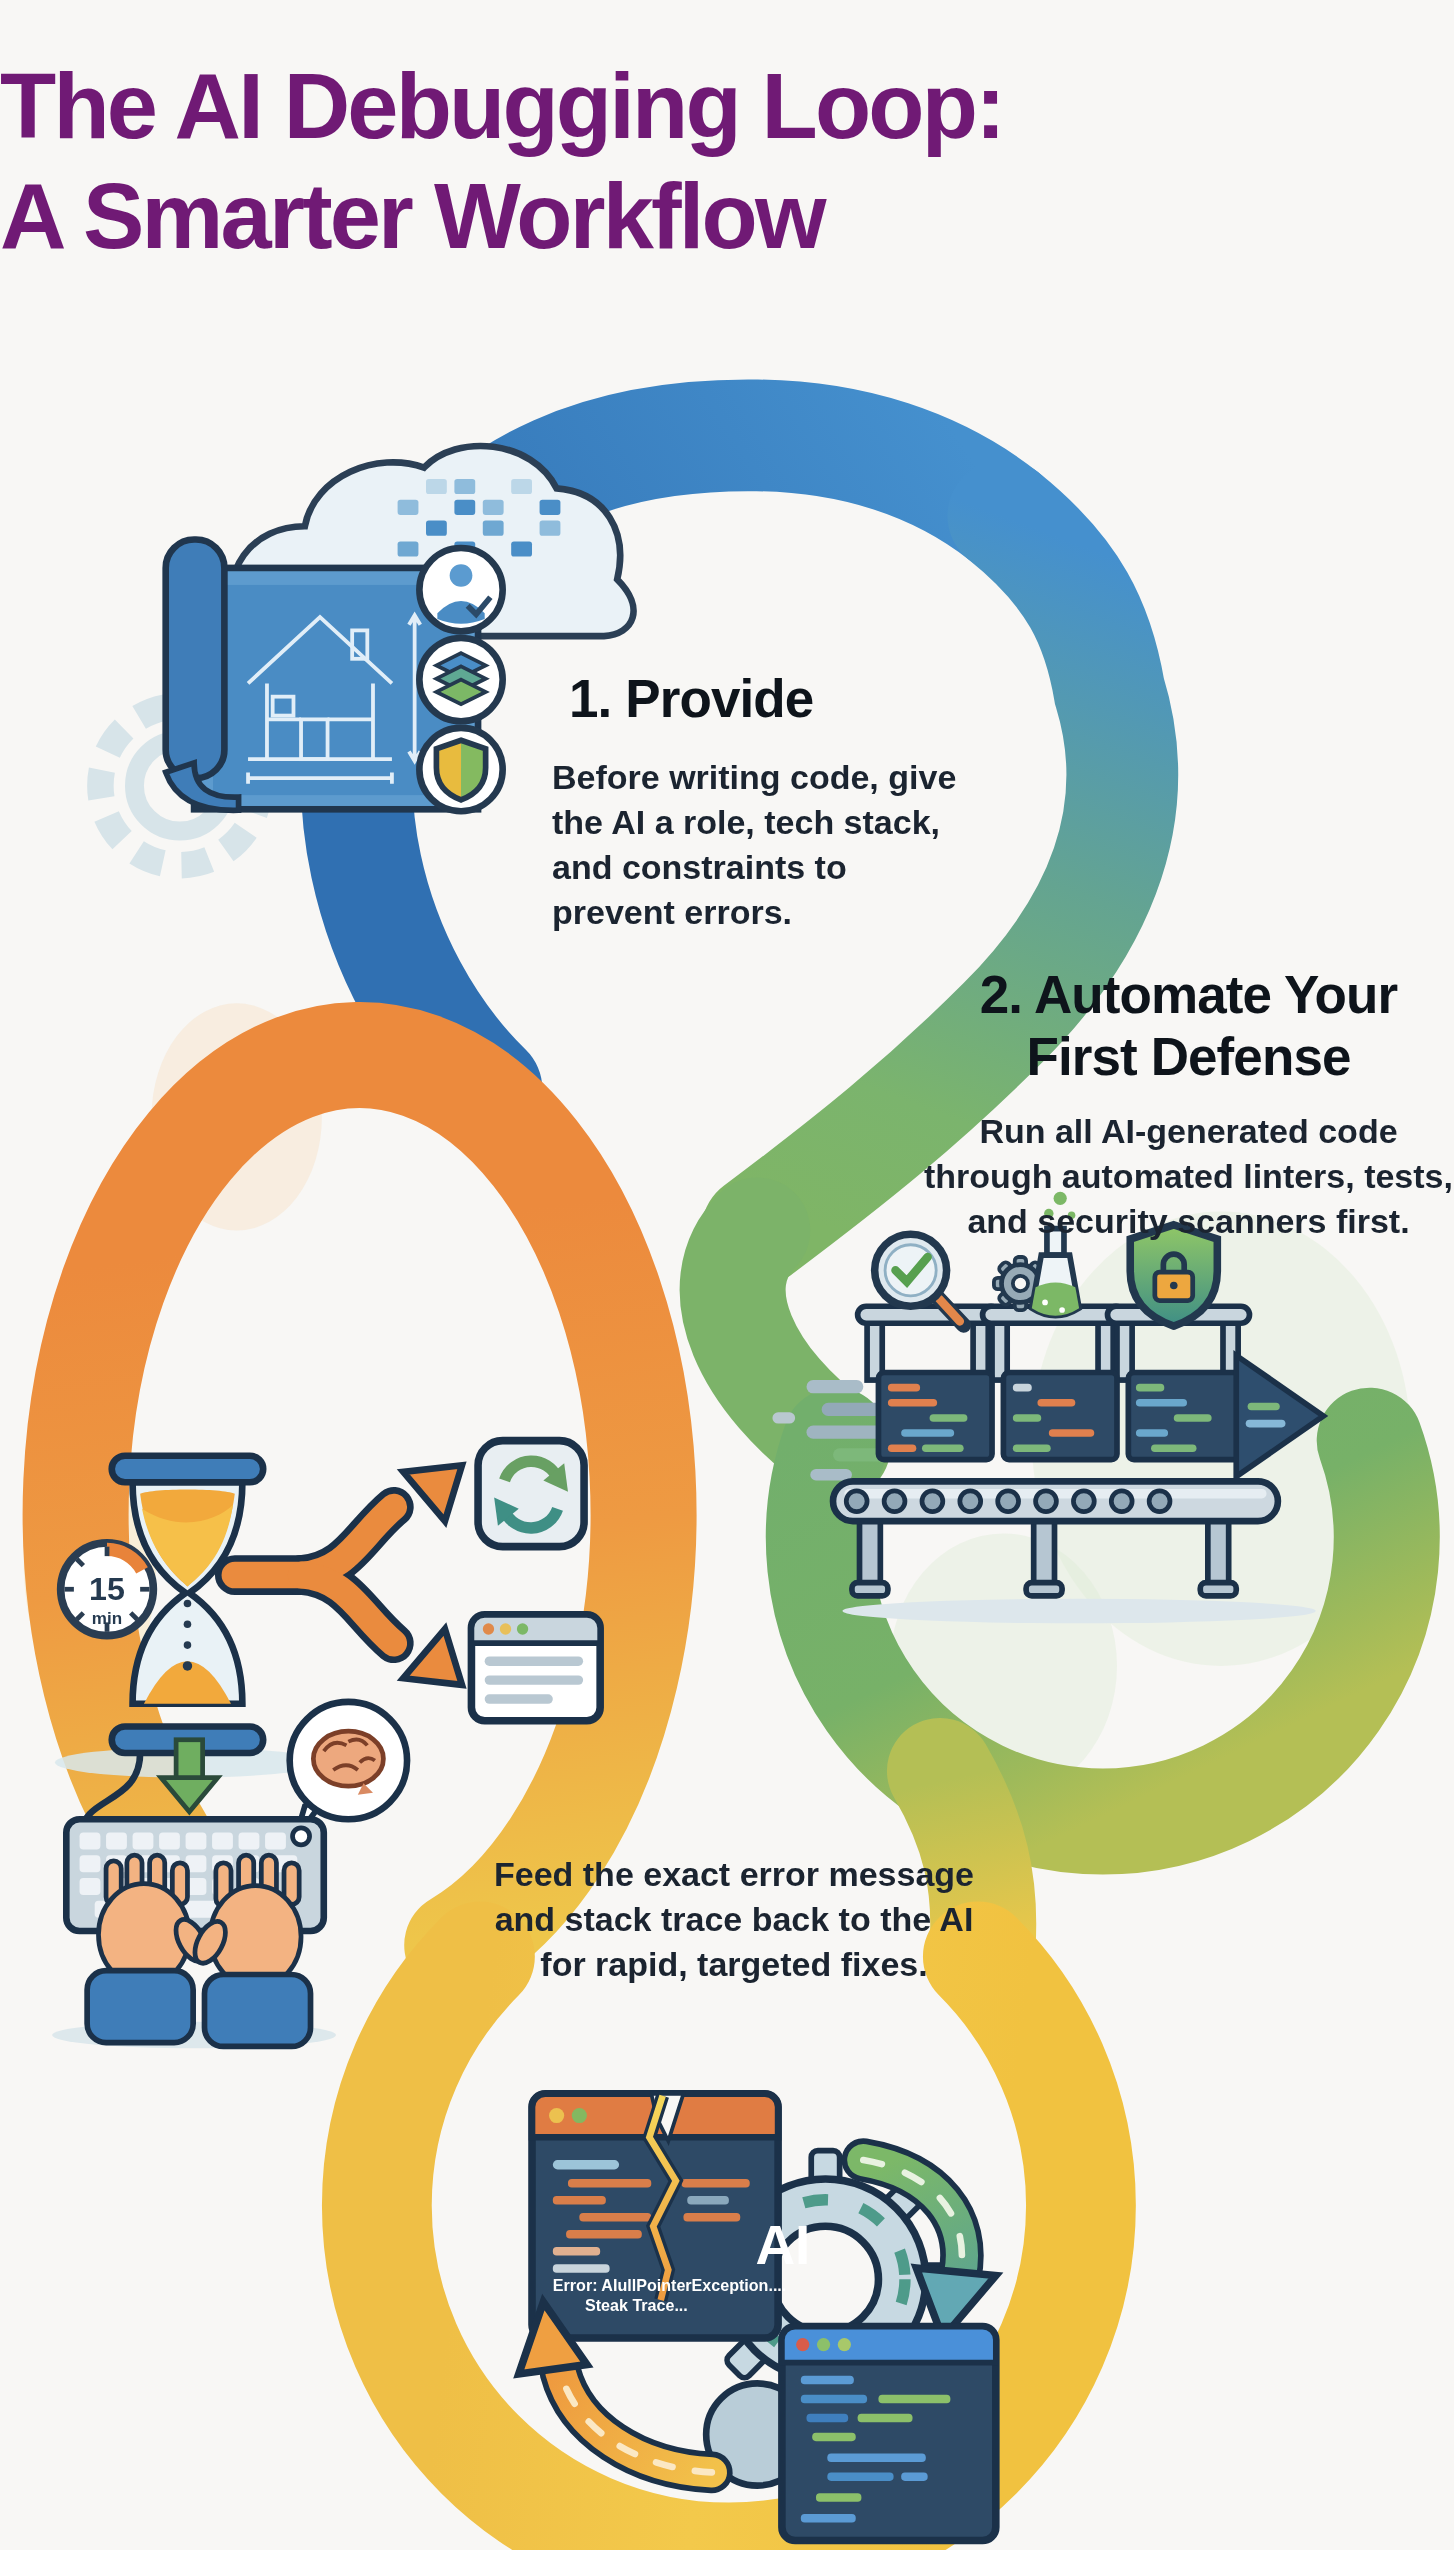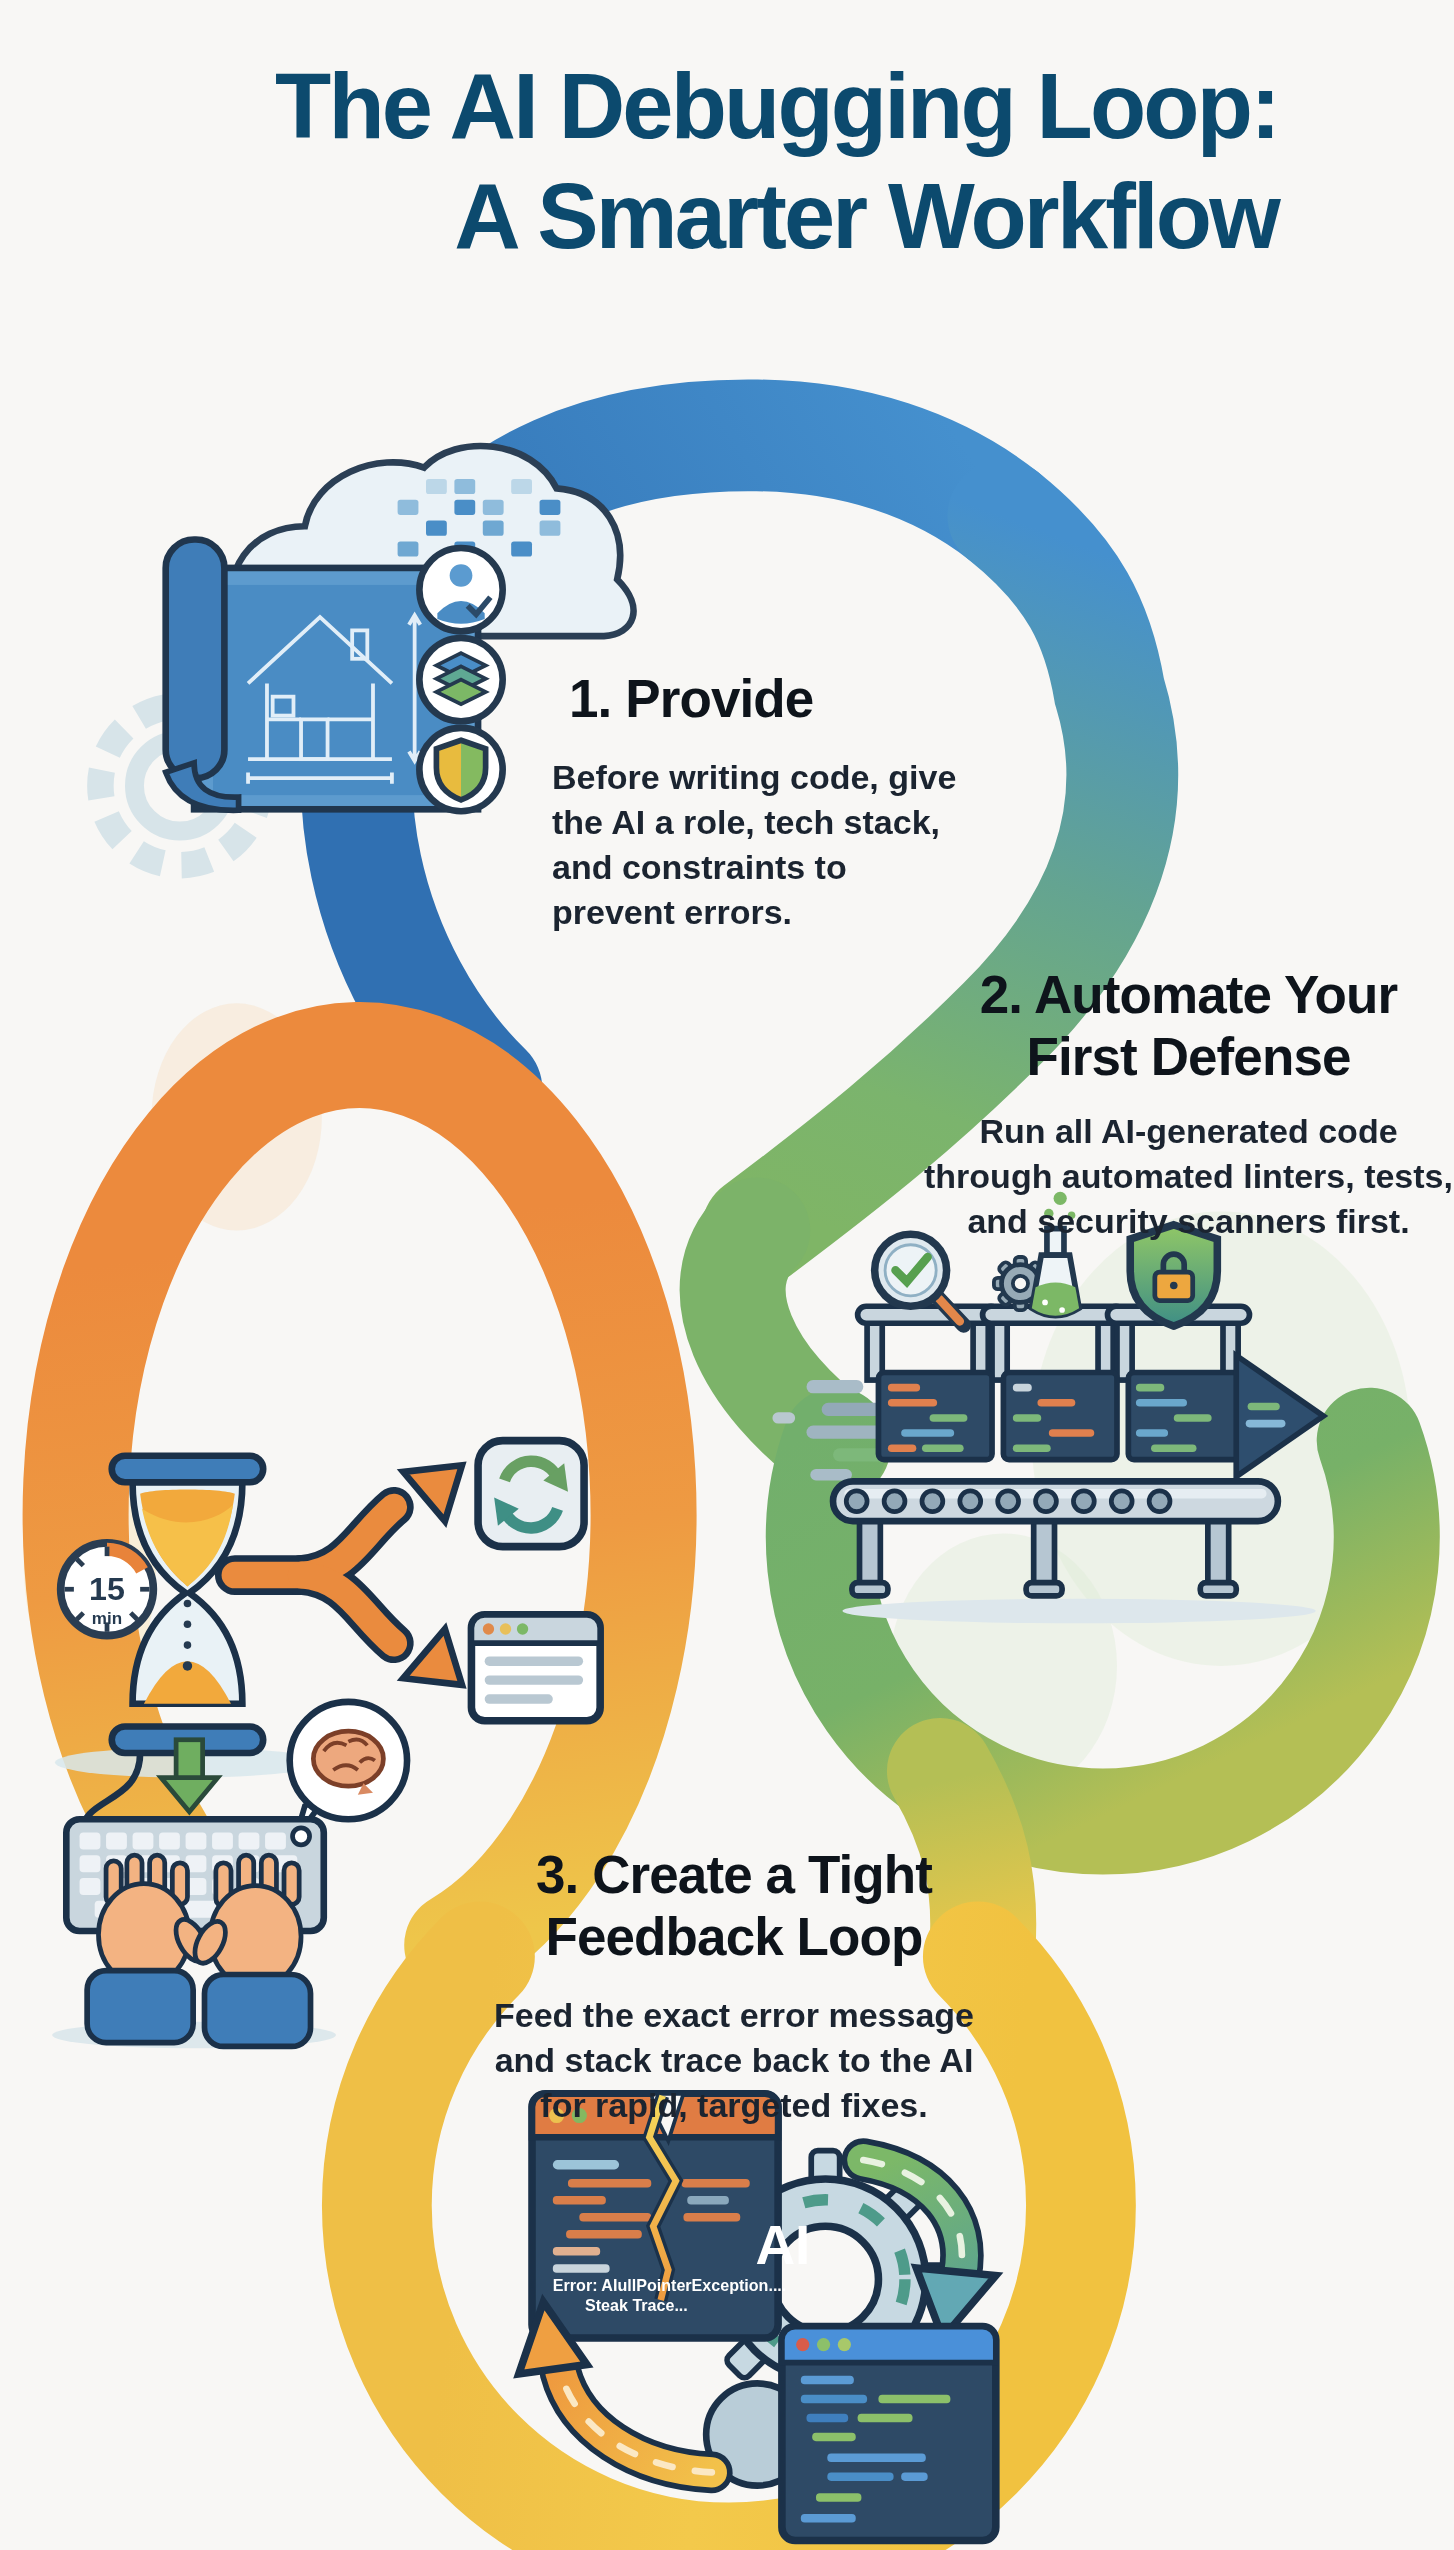--- a/index.html
+++ b/index.html
@@ -1,20 +1,20 @@
 <!DOCTYPE html>
 <html style="font-size:15px"><head>
 <meta charset="utf-8">
 <style>
   html,body{margin:0;padding:0;}
   body{width:1454px;height:2550px;background:#f8f7f5;font-family:"Liberation Sans",sans-serif;position:relative;overflow:hidden;}
   .canvas{position:absolute;inset:0;width:1454px;height:2550px;}
   svg.art{position:absolute;left:0;top:0;width:1454px;height:2550px;}
-  .title{position:absolute;left:0;top:51px;width:1278px;margin:0;text-align:right;
-         font-size:92px;font-weight:700;letter-spacing:-2.8px;line-height:1.2;color:#0c4a6e;}
+  .title{position:absolute;left:0;top:51px;width:1278px;margin:0;text-align:left;
+         font-size:92px;font-weight:700;letter-spacing:-2.8px;line-height:1.2;color:#701a75;}
   .title span{display:block;}
   .step{position:absolute;}
   .step h2{margin:17px;font-size:53px;font-weight:700;letter-spacing:-0.9px;line-height:1.17;color:#0e141b;}
   .step h2 span{display:block;}
   .step p{margin:24.6px 0 0;font-size:34px;font-weight:700;line-height:1.33;color:#1b2430;white-space:pre-line;}
   .step1{left:552px;top:651px;width:454px;}
   .step2{left:895px;top:947px;width:587px;text-align:center;}
   .step2 p{margin-top:21px;}
   .step3{left:431px;top:1827px;width:606px;text-align:center;}
   .step4{left:100px;top:1221px;width:568px;}
@@ -471,24 +471,20 @@
   <h2>
     <span>2. Automate Your</span>
     <span>First Defense</span>
   </h2>
   <p>Run all AI-generated code
 through automated linters, tests,
 and security scanners first.</p>
 </section>
 
 <section class="step step3">
-  <h2>
-    <span>3. Create a Tight</span>
-    <span>Feedback Loop</span>
-  </h2>
   <p>Feed the exact error message
 and stack trace back to the AI
 for rapid, targeted fixes.</p>
 </section>
 
 
 </div>
 
 
 </body></html>

